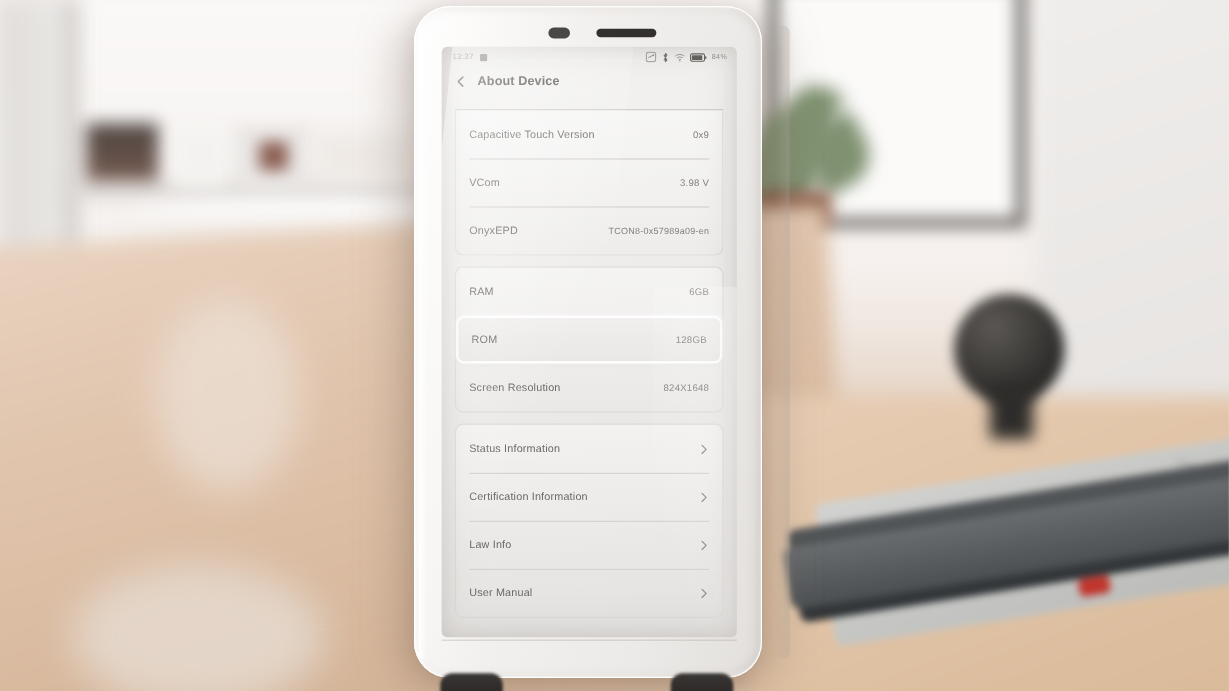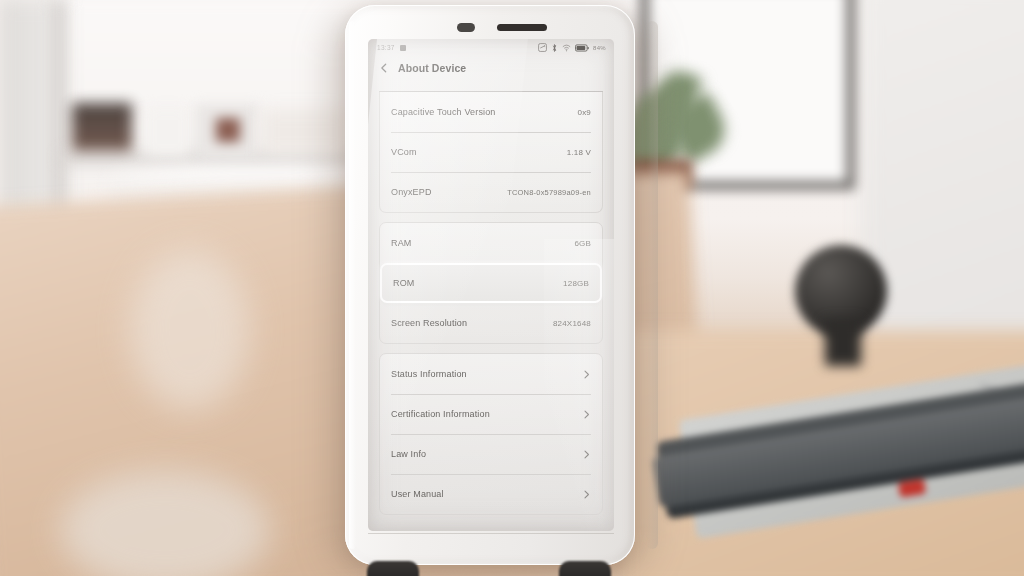--- a/index.html
+++ b/index.html
@@ -388,21 +388,21 @@
     </div>
 
     <div class="top-cut"></div>
     <div class="card partial">
       <div class="row">
         <span class="row-label">Capacitive Touch Version</span>
         <span class="row-value">0x9</span>
       </div>
       <div class="row">
         <span class="row-label">VCom</span>
-        <span class="row-value">1.18 V</span>
+        <span class="row-value">3.98 V</span>
       </div>
       <div class="row">
         <span class="row-label">OnyxEPD</span>
         <span class="row-value wide">TCON8-0x57989a09-en</span>
       </div>
     </div>
 
     <div class="card">
       <div class="row">
         <span class="row-label">RAM</span>

